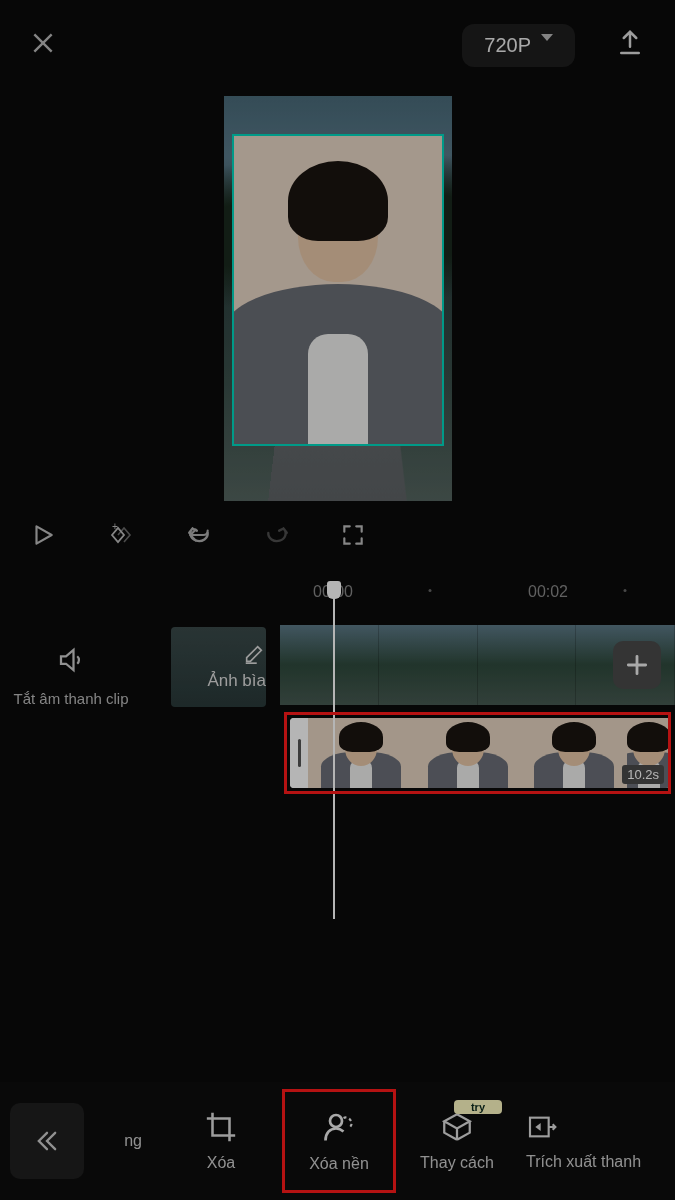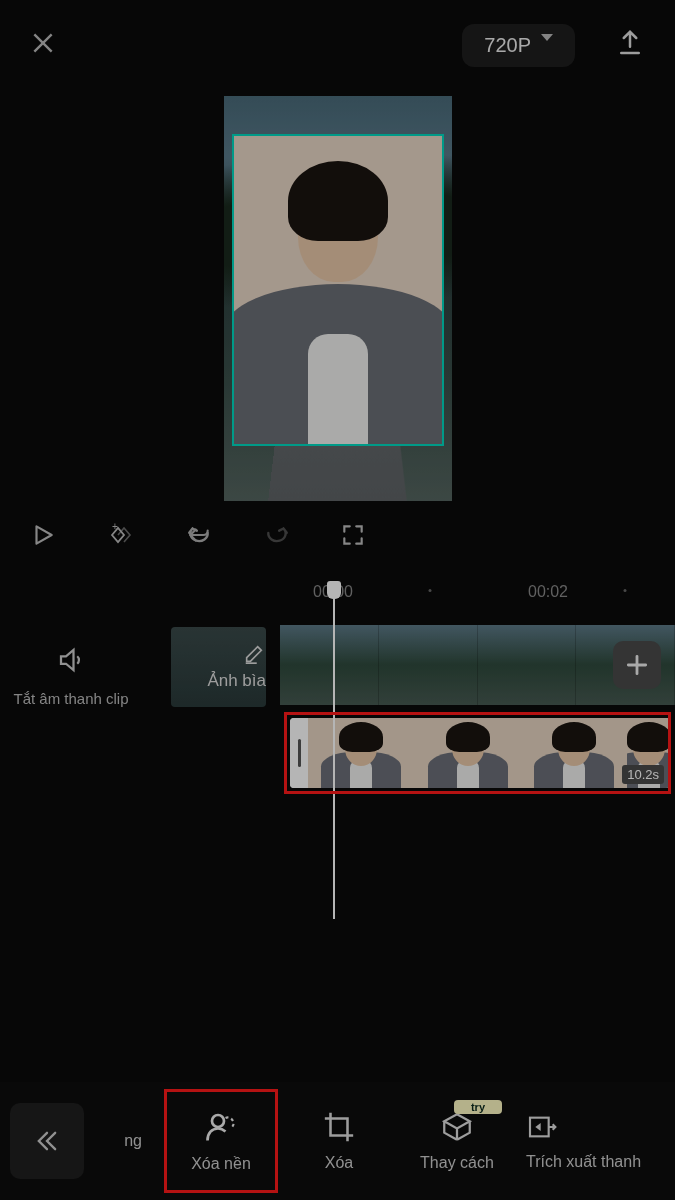--- a/index.html
+++ b/index.html
@@ -237,35 +237,35 @@
   <div class="back-btn">
     <svg width="28" height="28" viewBox="0 0 24 24">
         <path d="M12 5 L5 12 L12 19 M19 5 L12 12 L19 19" fill="none" stroke="#ccc" stroke-width="2" stroke-linecap="round"></path>
       </svg>
   </div>
   <div class="tools-scroll">
     <div class="tool-item partial-left">
       <div class="tool-label">ng</div>
     </div>
     <div class="tool-item">
+      <svg width="34" height="34" viewBox="0 0 24 24">
+          <path d="M6 2 V18 H22 M2 6 H18 V22" fill="none" stroke="#ddd" stroke-width="1.8"></path>
+        </svg>
+      <div class="tool-label">Xóa</div>
+    </div>
+    <div class="tool-item">
       <div class="highlight-box-2"></div>
       <svg width="36" height="36" viewBox="0 0 24 24">
         <circle cx="10" cy="8" r="4" fill="none" stroke="#eee" stroke-width="1.8"></circle>
         <path d="M3 21 C3 16 6 13 10 13 C12 13 13.5 13.7 15 15" fill="none" stroke="#eee" stroke-width="1.8"></path>
         <path d="M15 6 C17 5 19 6 20 8 C21 10 20 12 18 13" fill="none" stroke="#eee" stroke-width="1.4" stroke-dasharray="2 2"></path>
       </svg>
       <div class="tool-label">Xóa nền</div>
     </div>
     <div class="tool-item">
-      <svg width="34" height="34" viewBox="0 0 24 24">
-          <path d="M6 2 V18 H22 M2 6 H18 V22" fill="none" stroke="#ddd" stroke-width="1.8"></path>
-        </svg>
-      <div class="tool-label">Xóa</div>
-    </div>
-    <div class="tool-item">
       <div class="try-badge">try</div>
       <svg width="34" height="34" viewBox="0 0 24 24">
           <path d="M12 3 L21 8 L12 13 L3 8 Z M3 8 V16 L12 21 M21 8 V16 L12 21 M12 13 V21" fill="none" stroke="#ddd" stroke-width="1.6"></path>
         </svg>
       <div class="tool-label">Thay cách</div>
     </div>
     <div class="tool-item partial-right">
       <svg width="32" height="32" viewBox="0 0 24 24">
           <rect x="3" y="5" width="14" height="14" fill="none" stroke="#ddd" stroke-width="1.6"></rect>
           <path d="M7 12 L11 9 V15 Z" fill="#ddd"></path>

